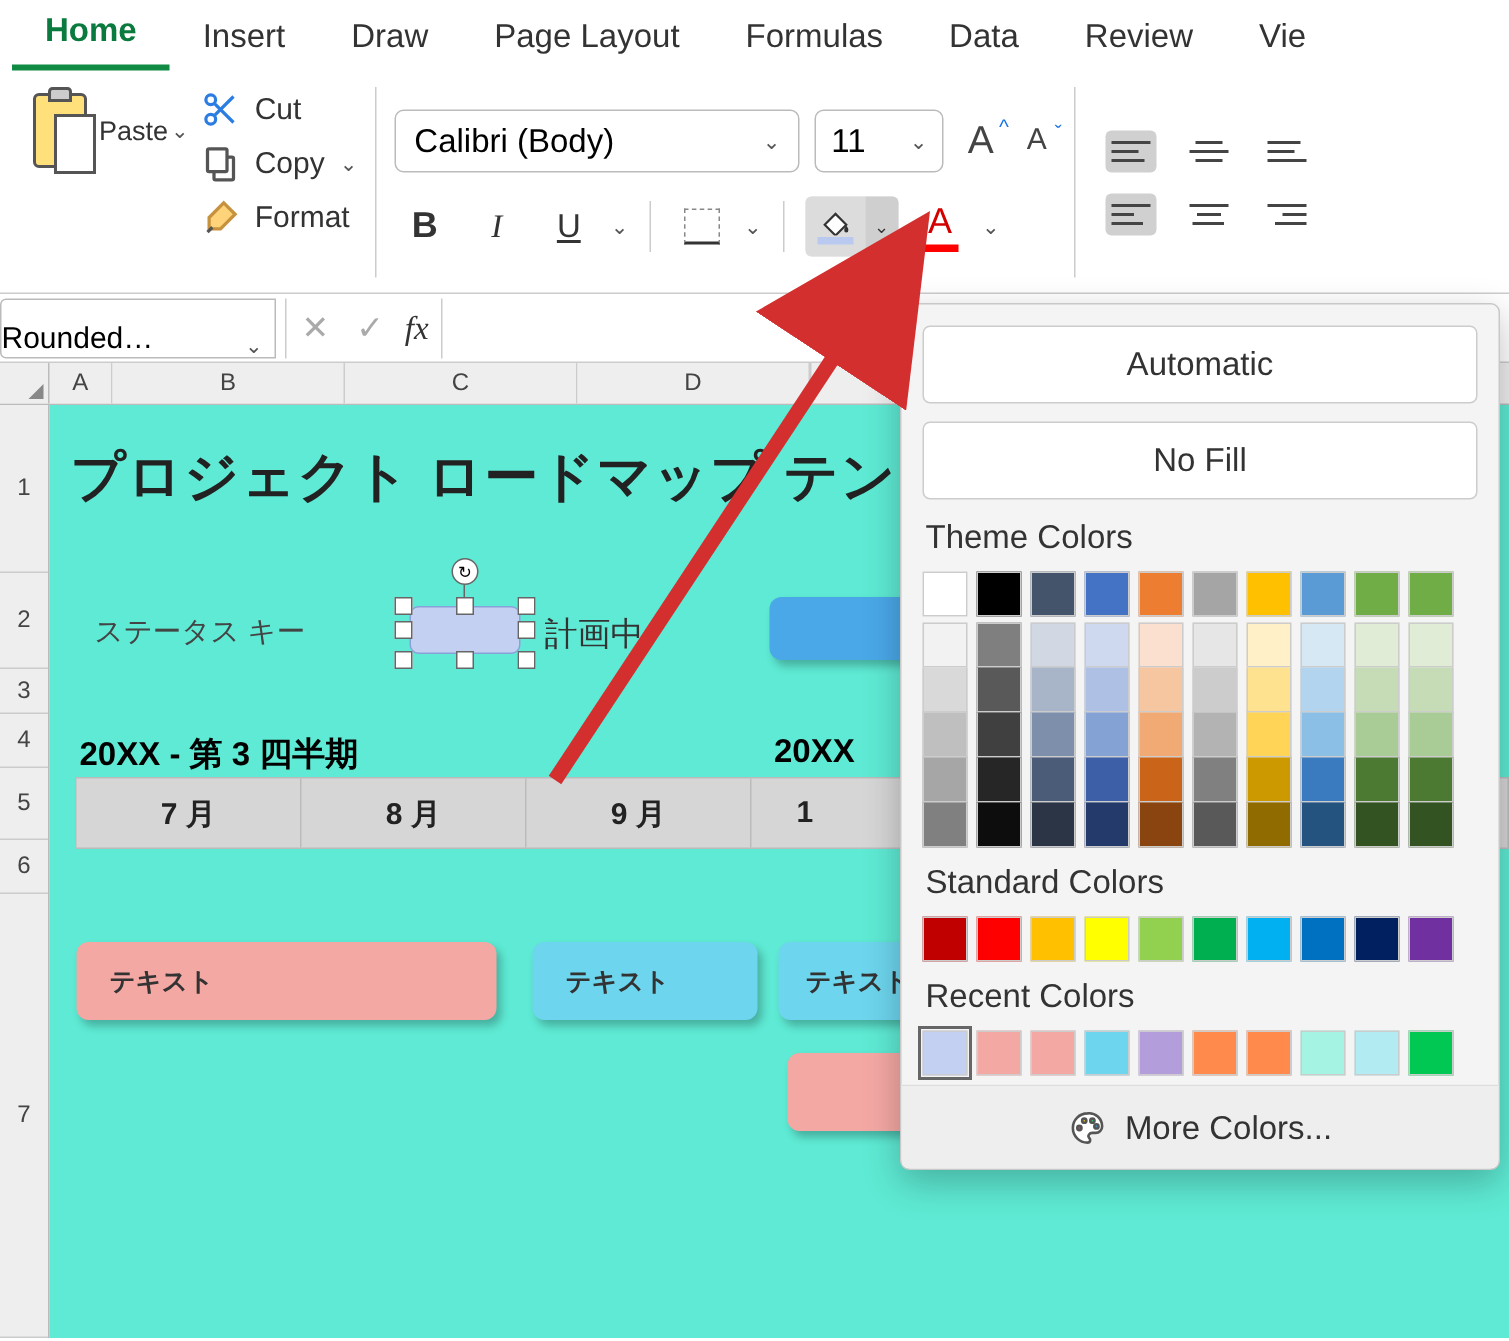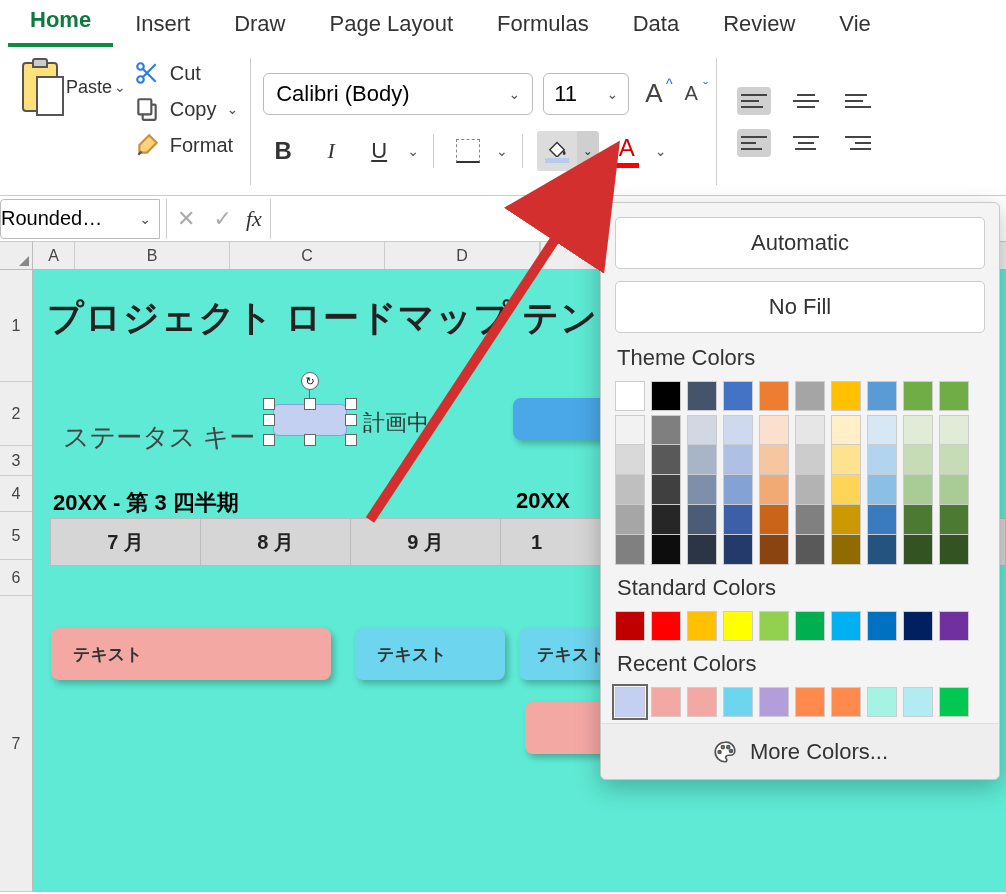--- a/index.html
+++ b/index.html
@@ -52,39 +52,39 @@
   .fontcolor-btn .bar { width:24px; height:5px; background:#f00; }
   
   .align-group { flex-direction:column; gap:14px; justify-content:center; padding-left:20px;}
   .align-row { display:flex; gap:18px; }
   .align-btn { width:34px; height:28px; display:flex; flex-direction:column; justify-content:center; gap:4px; border-radius:4px; padding:4px;}
   .align-btn.active { background:#d0d0d0; }
   .align-btn span { height:2px; background:#444; display:block; }
   
   
   .formula-bar { display:flex; align-items:center; height:46px; border-bottom:1px solid #ccc; }
-  .name-box { width:160px; height:40px; border:1px solid #bbb; border-radius:4px 0 0 4px; display:flex; align-items:center; justify-content:space-between; padding:0 8px 0 0; font-size:20px; margin:2px 0 2px 0;}
+  .name-box { width:184px; height:40px; border:1px solid #bbb; border-radius:4px 0 0 4px; display:flex; align-items:flex-end; justify-content:space-between; padding:0 8px 0 0; font-size:20px; margin:2px 0 2px 0;}
   .fb-sep { width:1px; height:40px; background:#ccc; margin:0 10px 0 6px;}
   .fb-icons { display:flex; gap:18px; align-items:center; color:#aaa; font-size:22px; }
   .fx { font-style:italic; font-family: Georgia, serif; font-size:22px; color:#333; margin-left:14px; }
   .fb-input { flex:1; height:40px; padding:0 10px; }
   
   
   .sheet { position:relative; }
   .col-headers { display:flex; height:28px; background:#eee; border-bottom:1px solid #bbb; }
   .corner { width:33px; border-right:1px solid #bbb; background:#eee; position:relative;}
   .corner::after { content:''; position:absolute; right:3px; bottom:3px; width:0; height:0; border-left:10px solid transparent; border-bottom:10px solid #888;}
   .colh { border-right:1px solid #ccc; text-align:center; font-size:16px; color:#444; display:flex; align-items:center; justify-content:center; background:#eee;}
   .row-area { display:flex; }
   .row-headers { width:33px; display:flex; flex-direction:column; background:#eee; border-right:1px solid #bbb;}
   .rowh { border-bottom:1px solid #ccc; text-align:center; font-size:16px; color:#444; display:flex; align-items:center; justify-content:center;}
   .cells { position:relative; flex:1; background:#5eead4; }
   
   .title-text { position:absolute; left:14px; top:24px; font-size:36px; font-weight:800; letter-spacing:1px; color:#222;}
-  .status-label { position:absolute; left:30px; top:138px; font-size:26px; color:#444; font-weight:500;margin-top:12px;}
+  .status-label { position:absolute; left:30px; top:138px; font-size:19px; color:#444; font-weight:500;}
   .status-text { position:absolute; left:330px; top:138px; font-size:22px; color:#333;}
   
   
   .shape-sel { position:absolute; left:230px; top:124px; width:94px; height:52px; }
   .shape-rect { position:absolute; left:10px; top:10px; width:74px; height:32px; background:#c3d0f2; border-radius:6px; border:1px solid #8aa0d8;}
   .handle { position:absolute; width:12px; height:12px; background:#fff; border:1px solid #666; }
   .h-tl{left:0;top:4px;} .h-tm{left:41px;top:4px;} .h-tr{right:0;top:4px;}
   .h-ml{left:0;top:20px;} .h-mr{right:0;top:20px;}
   .h-bl{left:0;bottom:0;} .h-bm{left:41px;bottom:0;} .h-br{right:0;bottom:0;}
   .rot { position:absolute; left:38px; top:-22px; width:18px; height:18px; border:1px solid #666; border-radius:50%; background:#fff; display:flex; align-items:center; justify-content:center; font-size:11px;}

